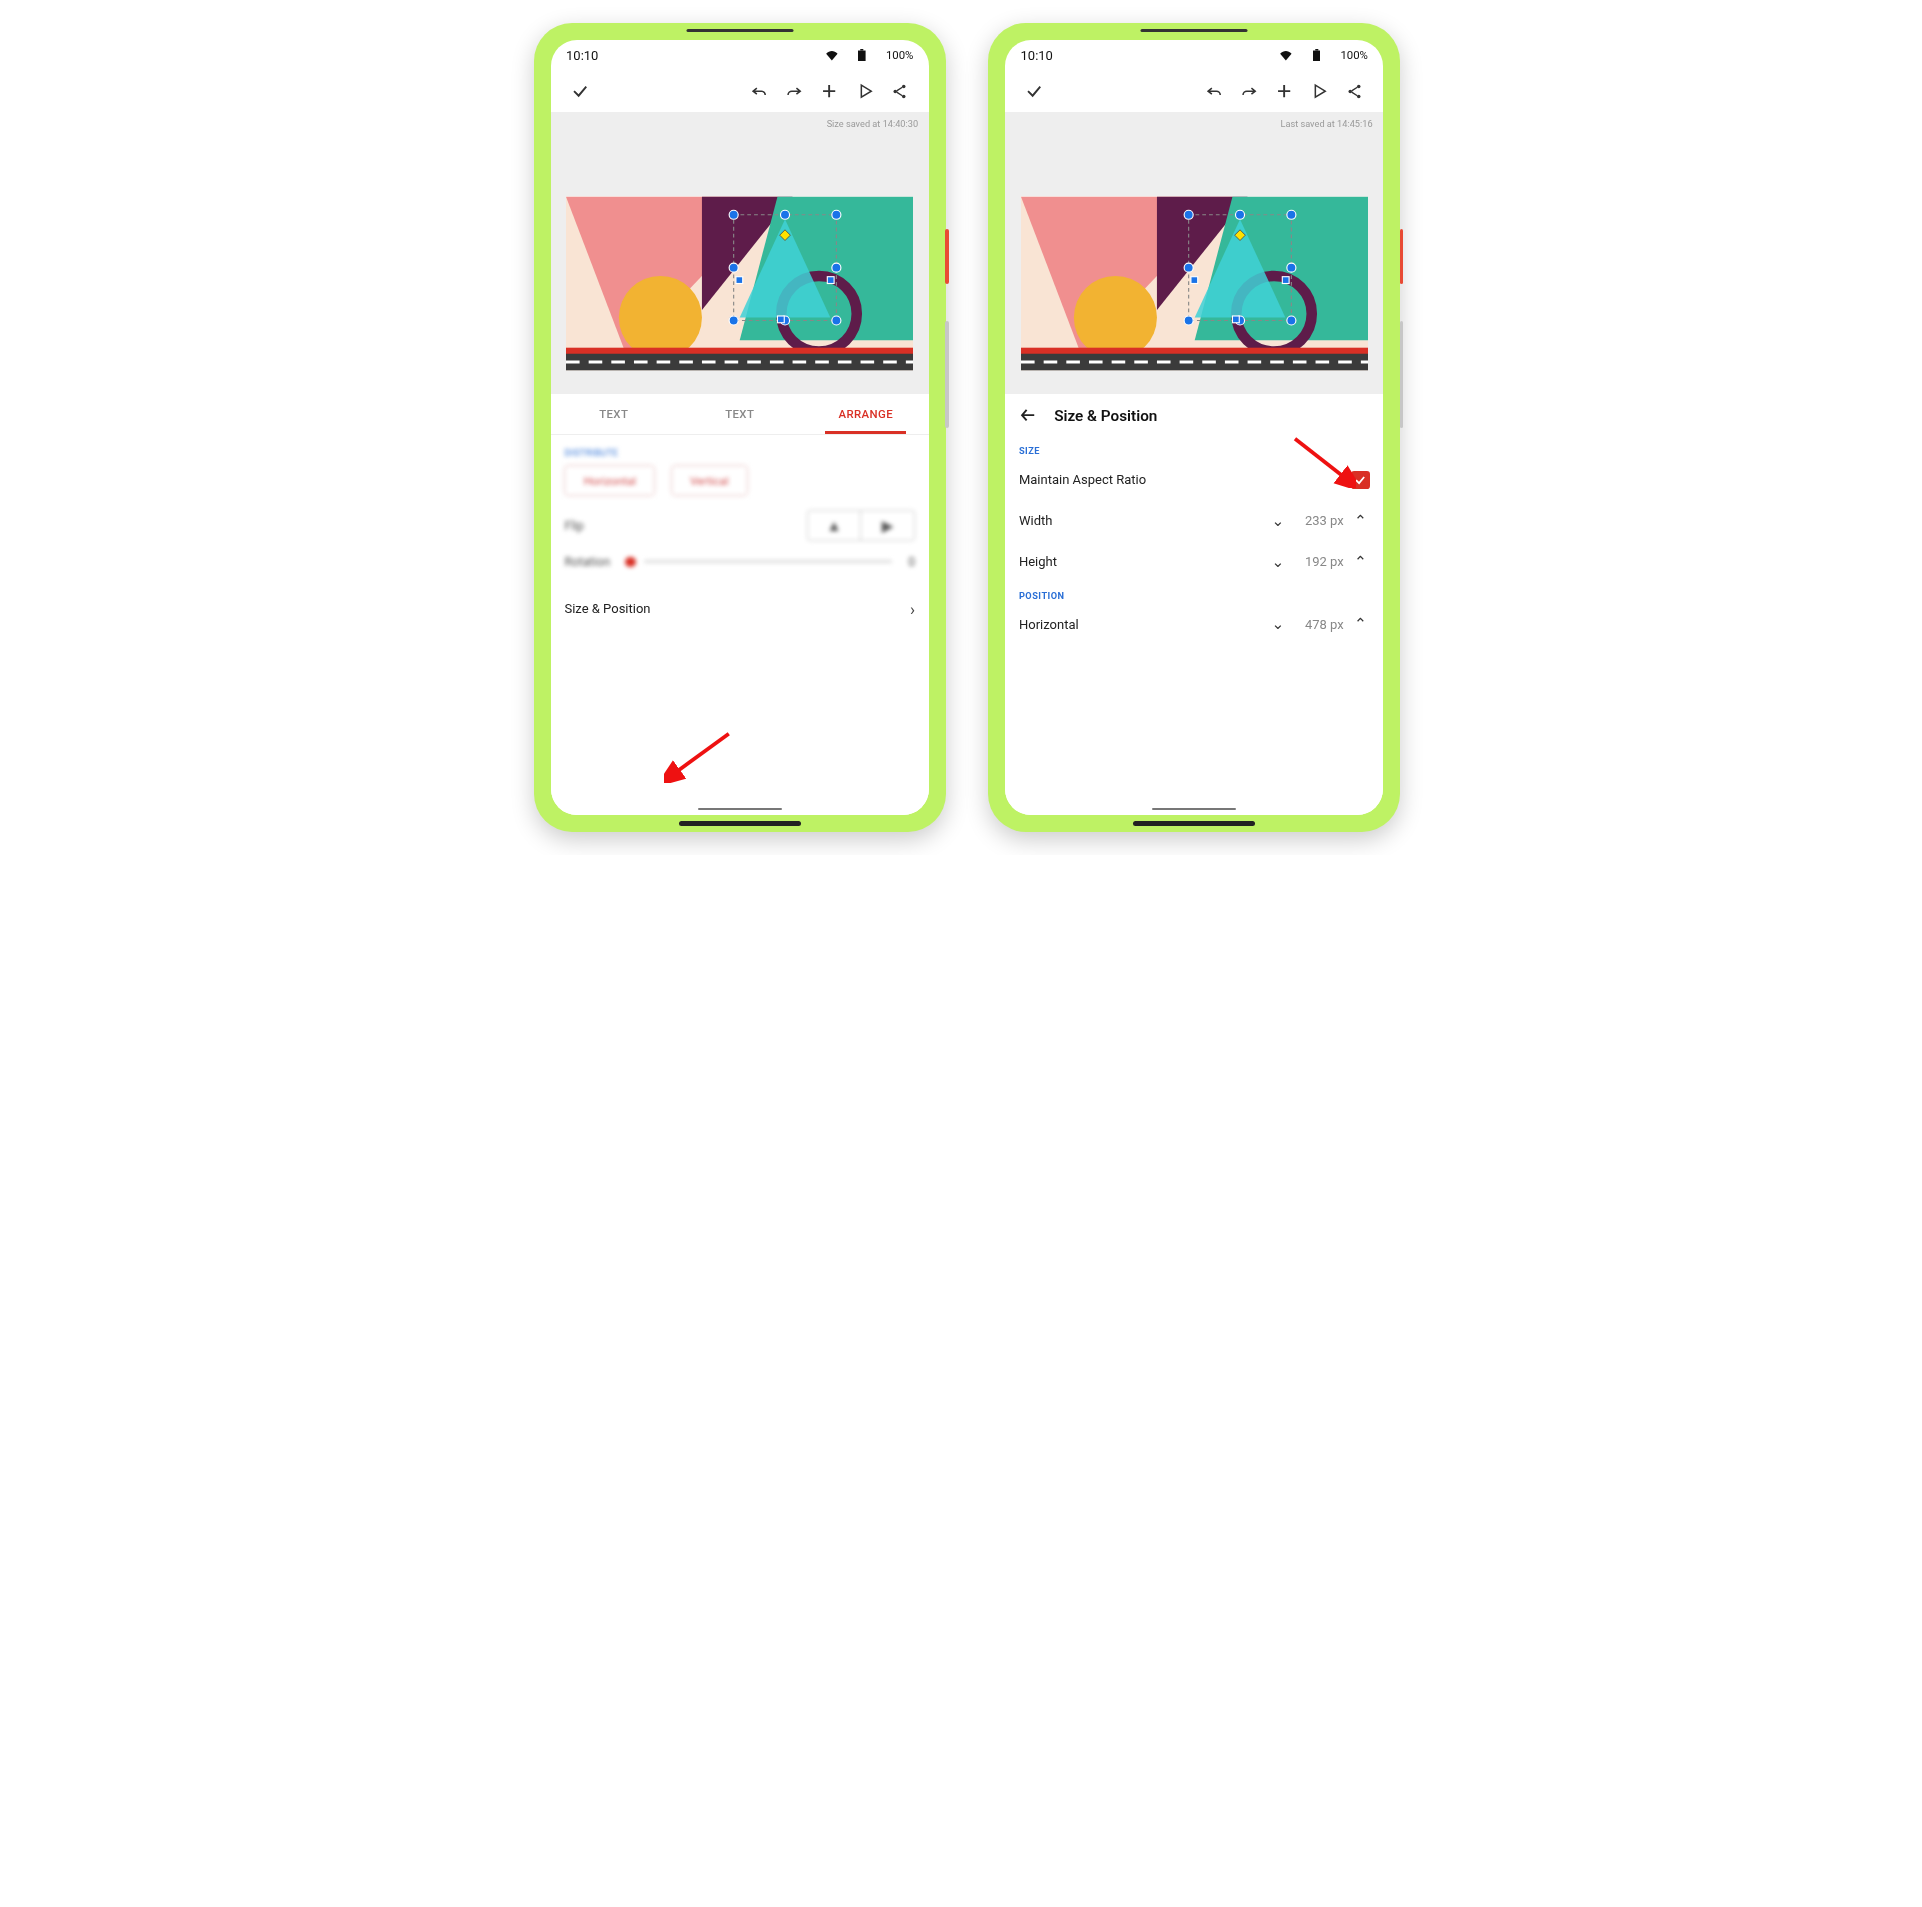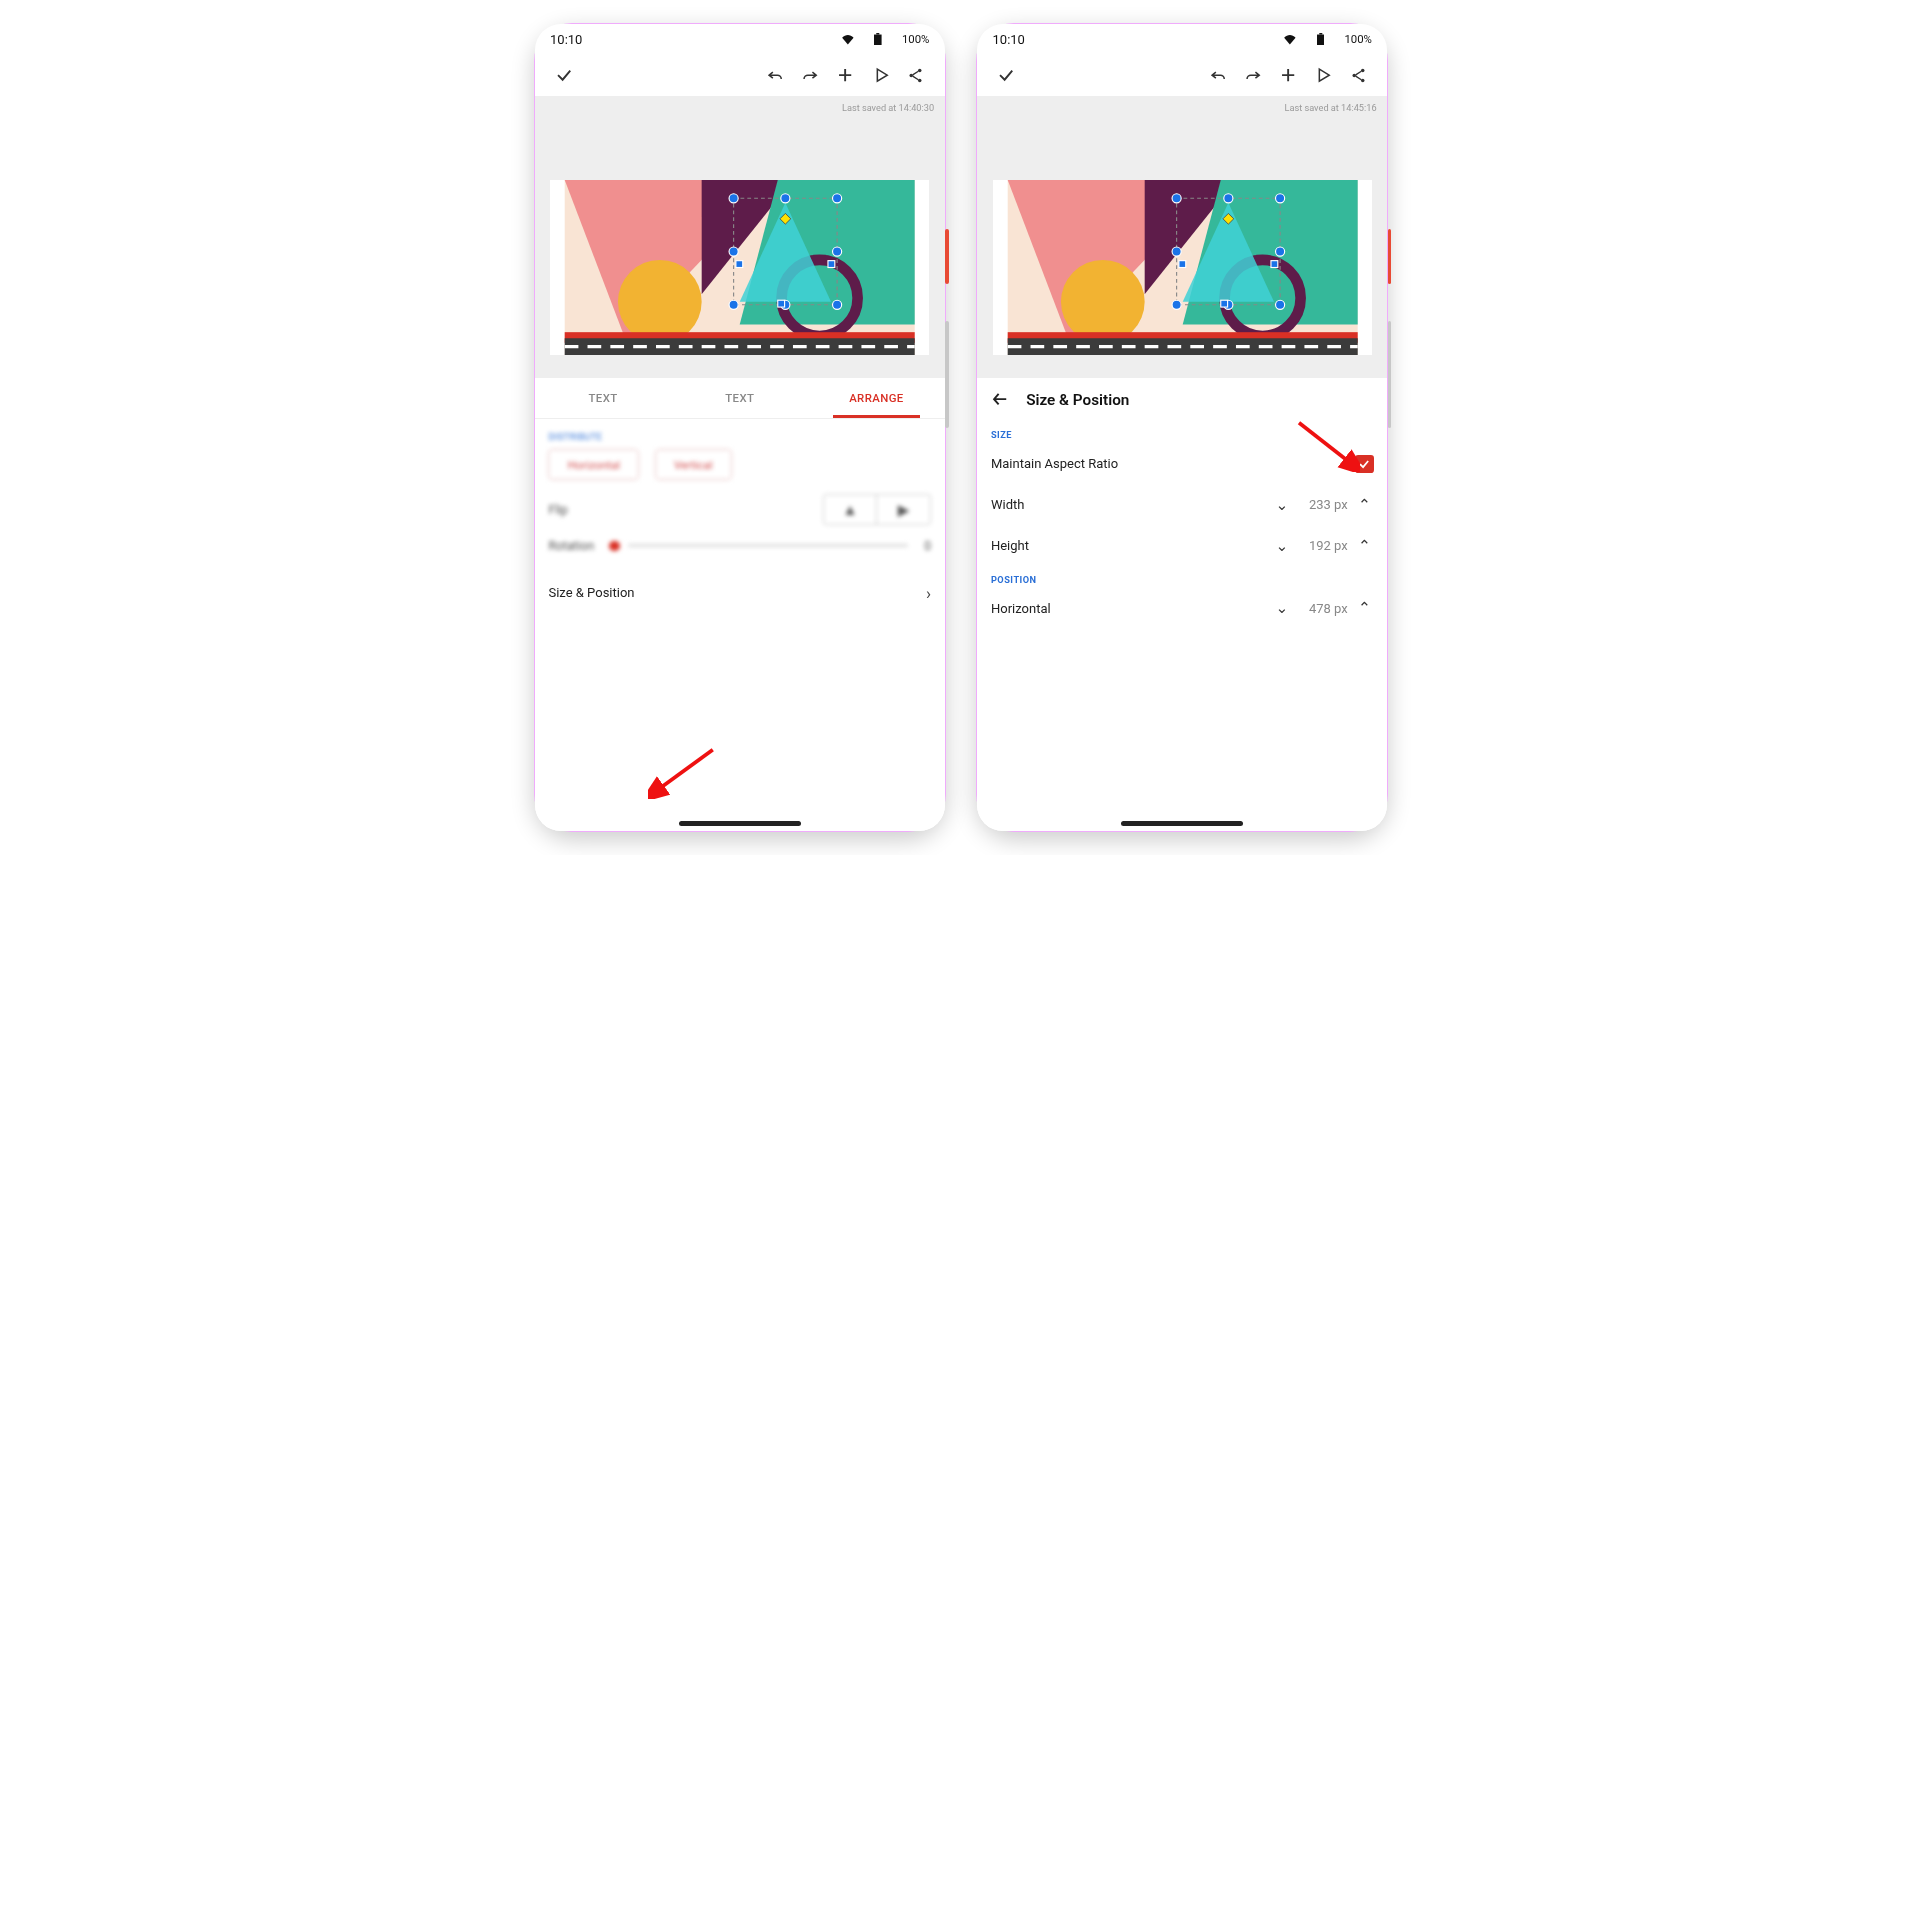--- a/index.html
+++ b/index.html
@@ -7,25 +7,26 @@
     background: #fff;
     font-family: -apple-system, BlinkMacSystemFont, "Segoe UI", Roboto, sans-serif;
     display: flex;
     justify-content: center;
     gap: 30.5px;
     padding: 23px 15.3px;
   }
   .phone {
     width: 412px;
     height: 809px;
-    background: #f0abfc;
+    background: #bef264;
     border-radius: 38px;
-    padding: 1px;
+    padding: 17px;
     position: relative;
     box-shadow: 0 7.6px 23px rgba(0,0,0,.2);
+    margin-left: 12px;
   }
   .phone::before {
     content: "";
     position: absolute;
     top: 6.1px; left: 50%; transform: translateX(-50%);
     width: 107px; height: 3.1px;
     background: #333; border-radius: 2.3px;
   }
   .phone::after {
     content: "";
@@ -208,21 +209,21 @@
         <svg width="17" height="17" viewBox="0 0 24 24">
             <circle cx="6" cy="12" r="2.5" fill="#333"></circle>
             <circle cx="18" cy="5" r="2.5" fill="#333"></circle>
             <circle cx="18" cy="19" r="2.5" fill="#333"></circle>
             <path d="M8 11 L16 6 M8 13 L16 18" stroke="#333" stroke-width="2"></path>
           </svg>
       </div>
     </div>
 
     <div class="canvas-area">
-      <div class="last-saved">Last saved at 14:40:30</div>
+      <div class="last-saved">Size saved at 14:40:30</div>
       <div class="slide">
         <svg viewBox="0 0 460 230">
           <rect width="460" height="230" fill="#f9e4d4"></rect>
           <polygon points="0,0 280,0 80,210" fill="#f08f8f"></polygon>
           <polygon points="180,0 300,0 180,150" fill="#5e1c4a"></polygon>
           <polygon points="280,0 460,0 460,190 230,190" fill="#35b89a"></polygon>
           <circle cx="125" cy="160" r="55" fill="#f2b332"></circle>
           <path d="M85 125 L165 195" stroke="#f9e4d4" stroke-width="0"></path>
           <polygon points="125,105 170,200 80,200" fill="#ffc24b" opacity="0"></polygon>
           <circle cx="335" cy="155" r="50" fill="none" stroke="#5e1c4a" stroke-width="14"></circle>

